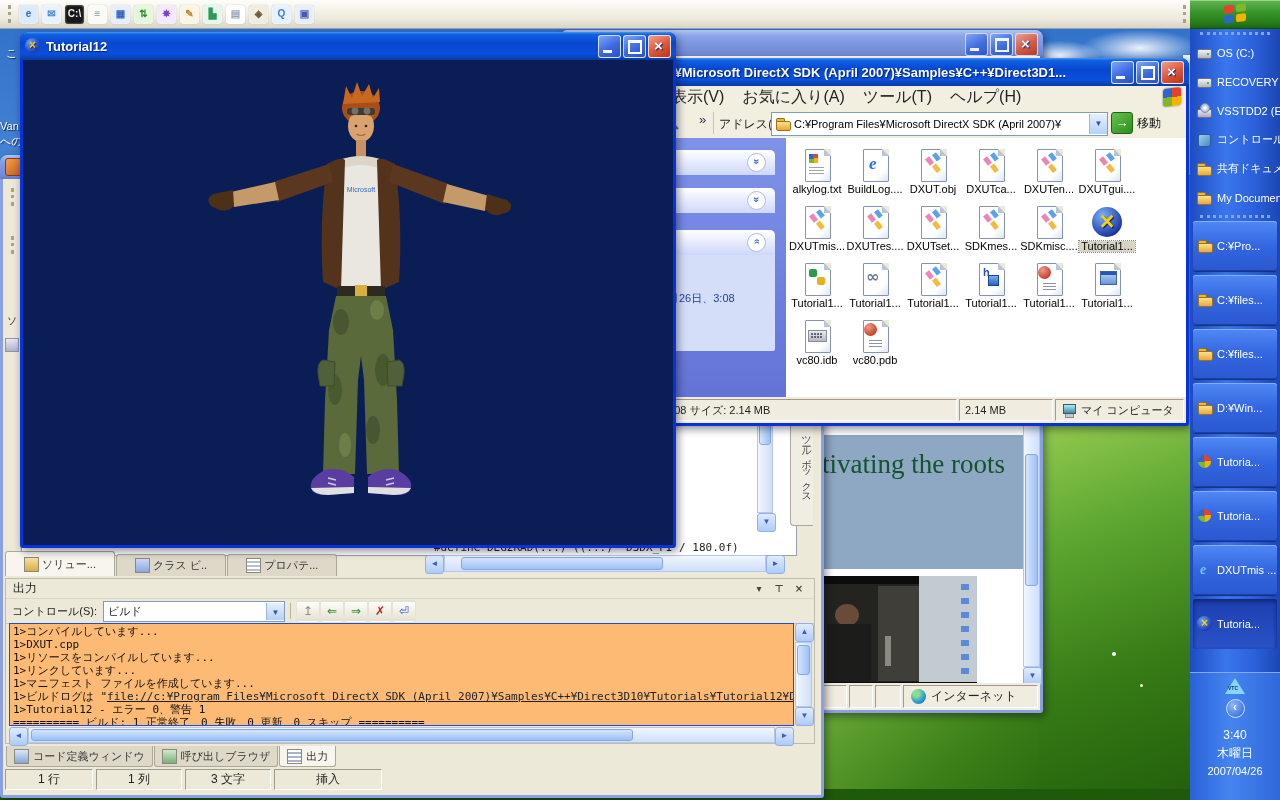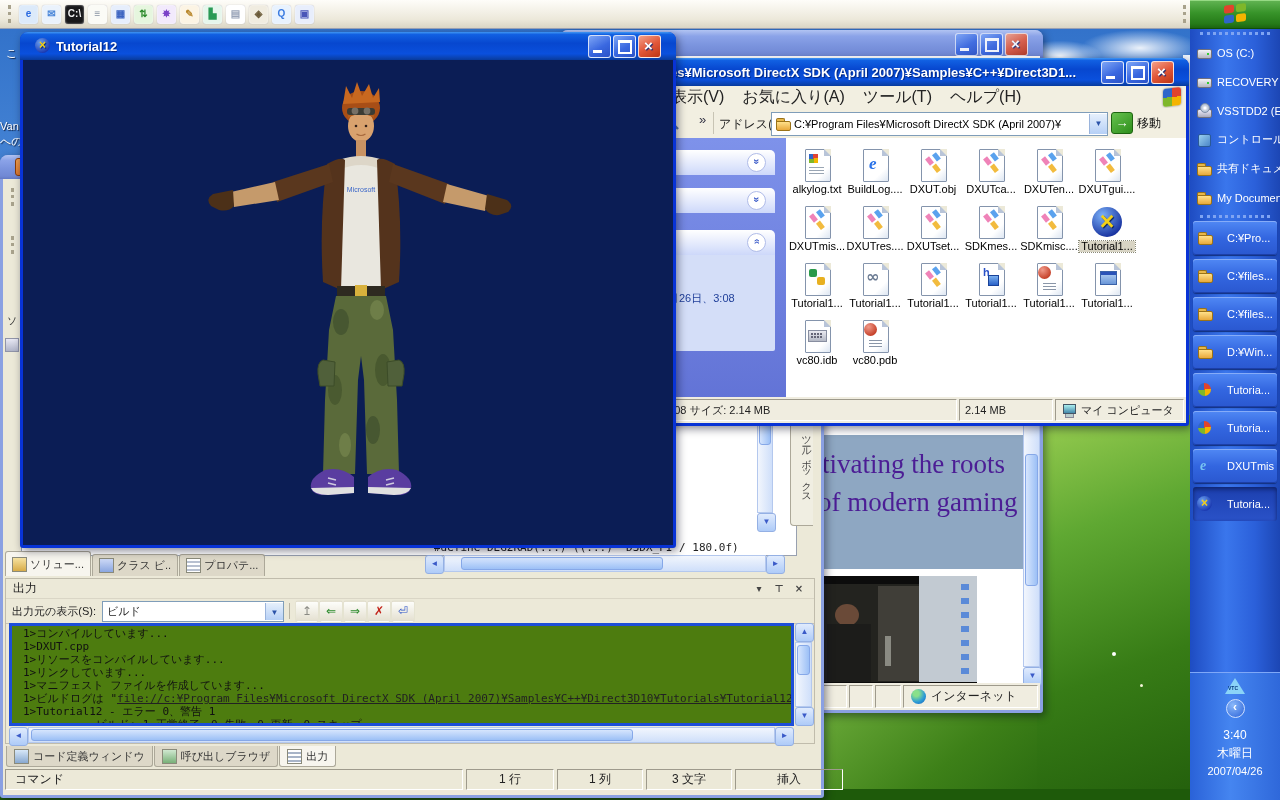--- a/index.html
+++ b/index.html
@@ -5,21 +5,21 @@
   html,body{margin:0;padding:0}
   #screen{position:relative;width:1280px;height:800px;overflow:hidden;
     background:linear-gradient(180deg,#2f6fc8 0%,#5391dc 35%,#6ba2e4 70%,#7db0ea 100%);
     font-family:"Liberation Sans",sans-serif;-webkit-font-smoothing:antialiased}
   .abs{position:absolute}
   
   .win{position:absolute;border:3px solid #0833d6;border-radius:8px 8px 3px 3px;background:#ece9d8;box-shadow:2px 3px 9px rgba(0,0,25,.45)}
   .win.inactive{border-color:#8aa0e2}
   .tb{position:absolute;left:-3px;right:-3px;top:-3px;height:28px;border-radius:8px 8px 0 0;
     background:linear-gradient(180deg,#4196f2 0%,#1160e2 9%,#0747cf 40%,#0a50dd 78%,#0a41ad 94%,#063a9e 100%);
-    display:flex;align-items:center;padding:0 15px;color:#fff;font-weight:bold;font-size:13px;text-shadow:1px 1px 1px #00237a}
+    display:flex;align-items:center;padding:0 5px;color:#fff;font-weight:bold;font-size:13px;text-shadow:1px 1px 1px #00237a}
   .tb.inactive{background:linear-gradient(180deg,#b2c4f2 0%,#8ba3e8 22%,#7b94de 55%,#7088d4 88%,#6379c4 100%)}
   .tb .ttl{white-space:nowrap;overflow:hidden}
   .tbsp{flex:1}
   .cap{width:21px;height:21px;border-radius:3px;border:1px solid rgba(255,255,255,.8);margin-left:2px;position:relative;flex:0 0 auto;
     background:linear-gradient(150deg,#7ea6f6,#3a68e0 55%,#2a52c8)}
   .cap.close{background:linear-gradient(150deg,#f2a088,#e2583a 50%,#bc3414)}
   .cap.min::after{content:"";position:absolute;left:4px;bottom:4px;width:9px;height:3px;background:#fff}
   .cap.max::after{content:"";position:absolute;left:4px;top:4px;width:10px;height:9px;border:2px solid #fff;border-top-width:3px}
   .cap.close::after{content:"×";position:absolute;left:0;top:0;width:19px;height:19px;font:bold 15px/19px "Liberation Sans",sans-serif;color:#fff;text-align:center}
   .tb.inactive .cap{opacity:.88}
@@ -45,21 +45,21 @@
   .grip{width:0;height:18px;border-left:3px dotted #a8a28c;margin:0 6px}
   #ql{display:flex;align-items:center}
   #folderLinks{display:flex;align-items:center;margin-left:auto;margin-right:92px}
   .flink{display:inline-flex;align-items:center;gap:4px;font-size:11px;color:#1a1a1a;margin-right:14px}
   
   .taskbar{position:absolute;right:0;top:0;width:90px;height:800px;z-index:50;
     background:linear-gradient(90deg,#1e4cc2,#3a76ec 40%,#2b60da 72%,#1c46b4)}
   .startbtn{height:28px;background:linear-gradient(180deg,#63b554,#38942a 45%,#257a18 85%,#1c6410);box-shadow:inset 0 1px 0 #96da84;border-bottom:1px solid #0f4f08;display:flex;align-items:center;justify-content:center}
   .hgrip{height:0;border-top:3px dotted #7fa4f2;margin:3px 10px}
   .dt-item{display:flex;align-items:center;gap:5px;color:#fff;font-size:11px;height:29px;padding-left:6px;white-space:nowrap;overflow:hidden}
-  .wb{display:flex;align-items:center;gap:14px;color:#fff;font-size:11px;height:26px;margin:0 3px 4px;padding:4px 4px;border-radius:3px;white-space:nowrap;overflow:hidden;
+  .wb{display:flex;align-items:center;gap:4px;color:#fff;font-size:11px;height:26px;margin:0 3px 4px;padding:12px 4px;border-radius:3px;white-space:nowrap;overflow:hidden;
     background:linear-gradient(180deg,#5088f4,#3366e0 50%,#2a58d0);box-shadow:inset 0 1px 0 #86acf8,inset 0 -1px 0 #1c3fa8,0 1px 1px #12307e}
   .wb.active{background:linear-gradient(180deg,#1c3fae,#2a52c8);box-shadow:inset 0 2px 4px #0e2268}
   .tray{position:absolute;left:0;right:0;top:672px;bottom:0;color:#fff;display:flex;flex-direction:column;align-items:center;
     background:linear-gradient(90deg,#2a62d8,#4585f0 45%,#2f68da);border-top:1px solid #7fa8f8}
   .vtc{width:0;height:0;border-left:10px solid transparent;border-right:10px solid transparent;border-bottom:16px solid #8ad4f8;margin-top:5px;position:relative}
   .vtc::after{content:"VTC";position:absolute;left:-7px;top:7px;font:bold 5px "Liberation Sans",sans-serif;color:#063a7e}
   .chev{width:17px;height:17px;border-radius:50%;background:radial-gradient(circle at 35% 30%,#8ab8fa,#2a62d8);border:1px solid #cfe0ff;color:#fff;font:bold 12px/15px "Liberation Sans",sans-serif;text-align:center;margin:5px 0 3px}
   #trayIcons{display:flex;margin:2px 0 3px}
   .clock{font-size:12px;line-height:18px;text-align:center}
   
@@ -112,51 +112,51 @@
   .vsleft{position:absolute;left:0;top:22px;width:18px;bottom:22px;background:#ece9d8}
   .tboxtab{position:absolute;left:787px;top:262px;width:22px;height:96px;background:#f0eee2;border:1px solid #aca899;border-right:none;border-radius:4px 0 0 4px;
     writing-mode:vertical-rl;font-size:10px;color:#444;padding-top:8px;text-align:left}
   .edvscroll{position:absolute;left:754px;top:240px;width:16px;height:134px;display:flex;flex-direction:column}
   .sbtn{width:17px;height:17px;flex:0 0 17px;background:linear-gradient(#e0ebfd,#aecbf8);border:1px solid #94b0e4;color:#3a5ac8;font-size:8px;line-height:15px;text-align:center;border-radius:3px}
   .strack{flex:1;background:linear-gradient(90deg,#f2f6fd,#cfdffa);border:1px solid #b4c8ee;position:relative}
   .strackh{flex:1;background:linear-gradient(#f2f6fd,#cfdffa);border:1px solid #b4c8ee;position:relative}
   .sthumb{position:absolute;background:linear-gradient(90deg,#d6e5fd,#9cc0f6);border:1px solid #86a8e8;border-radius:3px}
   .sthumbh{position:absolute;background:linear-gradient(#d6e5fd,#9cc0f6);border:1px solid #86a8e8;border-radius:3px}
   .stabs{position:absolute;left:2px;top:394px;height:24px;display:flex;align-items:flex-end}
-  .vtab{display:inline-flex;align-items:center;gap:3px;height:21px;padding:0 6px;font-size:11px;color:#333;background:#ddd8c8;border:1px solid #aca899;border-bottom:none;border-radius:3px 3px 0 0;margin-right:1px;white-space:nowrap}
+  .vtab{display:inline-flex;align-items:center;gap:3px;height:21px;padding:0 18px;font-size:11px;color:#333;background:#ddd8c8;border:1px solid #aca899;border-bottom:none;border-radius:3px 3px 0 0;margin-right:1px;white-space:nowrap}
   .vtab.on{background:#f7f5ee;height:24px}
   .sti{width:13px;height:13px;border:1px solid #8a8a7a;background:linear-gradient(#fff,#d8d4c4);flex:0 0 13px}
   .sti.solution-explorer-icon{background:linear-gradient(#f6e2a0,#d8ac48)}
   .sti.class-view-icon{background:linear-gradient(#cdd9f6,#8aa6e0)}
   .sti.properties-icon{background:repeating-linear-gradient(180deg,#fff 0 2px,#b8c0d0 2px 4px)}
   .sti.code-definition-icon{background:linear-gradient(#d8e8f8,#88a8d0)}
   .sti.call-browser-icon{background:linear-gradient(#d0e8d0,#78b078)}
   .sti.output-icon{background:repeating-linear-gradient(180deg,#fff 0 2px,#a8b4c8 2px 4px)}
   .hscroll{position:absolute;left:422px;top:397px;width:360px;height:17px;display:flex}
   .outpanel{position:absolute;left:2px;top:420px;width:808px;height:164px;background:#ece9d8;border:1px solid #c0bcac}
   .ophdr{height:19px;display:flex;align-items:center;padding:0 7px;font-size:12px;color:#222}
   .hic{width:16px;height:15px;margin-left:4px;text-align:center;font:bold 10px/15px "DejaVu Sans",sans-serif;color:#444}
   .optb{height:24px;display:flex;align-items:center;padding:0 6px;border-top:1px solid #dad6c6;border-bottom:1px solid #c8c4b4;font-size:11px;color:#222}
   .combo{width:176px;height:19px;background:#fff;border:1px solid #7f9db9;display:flex;align-items:center;padding-left:4px;margin-left:6px;font-size:11px}
   .combo .cbtn{height:17px}
   .vsep{width:1px;height:16px;background:#b8b4a4;margin:0 5px}
   .otb{width:20px;height:19px;text-align:center;font-size:12px;line-height:18px;margin:0 1px;border:1px solid transparent;border-radius:2px;background:linear-gradient(#fdfdfa,#e4e0d0);box-shadow:0 0 1px #b0ac9c}
-  .optext{position:absolute;left:3px;top:44px;right:20px;bottom:17px;background:#4d7c0f;border:3px solid #1d4ed8;font:11px/13px "DejaVu Sans Mono",monospace;color:#111;padding:1px 11px;overflow:hidden;white-space:pre}
+  .optext{position:absolute;left:3px;top:44px;right:20px;bottom:17px;background:#fdba74;border:1px solid #1d4ed8;font:11px/13px "DejaVu Sans Mono",monospace;color:#111;padding:1px 3px;overflow:hidden;white-space:pre}
   .oline u{color:#222}
   .opvs{position:absolute;right:2px;top:44px;width:17px;bottom:17px;display:flex;flex-direction:column}
   .oph{position:absolute;left:3px;right:20px;bottom:0;height:16px;display:flex}
   .vstabs{position:absolute;left:3px;top:588px;height:21px;display:flex}
   .btab{display:flex;align-items:center;gap:4px;padding:0 7px;font-size:11px;color:#333;background:#ddd8c8;border:1px solid #aca899;border-top:none;border-radius:0 0 3px 3px;margin-right:1px;white-space:nowrap}
   .btab.on{background:#f7f5ee}
   .vsstatus{position:absolute;left:0;top:610px;right:0;height:21px;background:#ece9d8;display:flex;font-size:12px;color:#222;padding:1px 2px}
   .scell{border:1px solid;border-color:#9e9a8c #fff #fff #9e9a8c;display:flex;align-items:center;padding:0 9px;margin-right:3px;white-space:nowrap;overflow:hidden}
   
   .bbody{position:absolute;left:0;top:23px;right:0;bottom:0;background:#fff}
   .banner{position:absolute;left:0;top:379px;right:17px;height:134px;background:#8ea7c2}
-  .banner div{position:absolute;font-family:"Liberation Serif",serif;font-size:27px;color:#4c1d95;white-space:nowrap}
+  .banner div{position:absolute;font-family:"Liberation Serif",serif;font-size:27px;color:#14532d;white-space:nowrap}
   .vthumb{position:absolute;left:260px;top:520px;width:154px;height:130px;background:#23231f;overflow:hidden}
   .bscroll{position:absolute;right:0;top:23px;width:17px;bottom:24px;display:flex;flex-direction:column}
   .bstatus{position:absolute;left:0;bottom:0;right:0;height:23px;background:#f0ede0;display:flex;align-items:stretch;font-size:12px;color:#222;padding:2px}
   .globe{width:15px;height:15px;border-radius:50%;background:radial-gradient(circle at 35% 30%,#8ae08a 20%,#2a9ad8 60%,#1a5ab0);margin:0 5px 0 2px;flex:0 0 15px}
   
   .frag{position:absolute;color:#fff;font-size:11px;text-shadow:1px 1px 1px #124;white-space:nowrap}
 </style>
 </head>
 <body>
 
@@ -181,21 +181,20 @@
   <div class="win inactive" data-name="browser-window" style="left:560px;top:30px;width:477px;height:677px;z-index:5">
     <div class="tb inactive" data-name="browser-titlebar">
       <span class="tbsp"></span>
       <span class="cap min" data-name="minimize-button"></span>
       <span class="cap max" data-name="maximize-button"></span>
       <span class="cap close" data-name="close-button"></span>
     </div>
     <div class="bbody" data-name="browser-content">
       <div class="banner" data-name="page-banner">
         <div data-name="banner-text-line1" style="left:259px;top:14px">tivating the roots</div>
-        <div data-name="banner-text-line2" style="left:255px;top:52px">of modern gaming</div>
       </div>
       <div class="vthumb" data-name="video-thumbnail">
         <div class="abs" style="left:96px;top:0;width:58px;height:118px;background:#c2cad2" data-name="video-os-panel"></div>
         <div class="abs" style="left:138px;top:8px;width:8px;height:100px;background:repeating-linear-gradient(180deg,#5a8ad8 0 6px,#c2cad2 6px 14px)" data-name="video-icons-column"></div>
         <div class="abs" style="left:0;top:0;width:96px;height:8px;background:#0c0c0c" data-name="video-topbar"></div>
         <div class="abs" style="left:55px;top:10px;width:41px;height:95px;background:#403e38" data-name="video-wall"></div>
         <div class="abs" style="left:12px;top:28px;width:24px;height:22px;border-radius:50%;background:#6a4a38" data-name="video-person-head"></div>
         <div class="abs" style="left:4px;top:48px;width:44px;height:58px;background:#1c1c1a" data-name="video-person-body"></div>
         <div class="abs" style="left:62px;top:60px;width:6px;height:30px;background:#8a8a82" data-name="video-mic"></div>
         <div class="abs" style="left:0;top:106px;width:154px;height:12px;background:#0a0a0a" data-name="video-caption-bar"></div>
@@ -258,21 +257,21 @@
       <div class="ophdr" data-name="output-header">
         <span data-name="output-title">出力</span>
         <span class="tbsp"></span>
         <span id="outHdrIcons" style="display:flex" data-name="output-header-icons">
             <span class="hic" data-name="window-menu-icon">▾</span>
             <span class="hic" data-name="auto-hide-pin-icon">⊤</span>
             <span class="hic" data-name="close-icon">×</span>
           </span>
       </div>
       <div class="optb" data-name="output-toolbar">
-        <span data-name="output-source-label">出力元の表示(S):</span>
+        <span data-name="output-source-label">コントロール(S):</span>
         <span class="combo" data-name="output-source-combobox">
           <span data-name="output-source-value">ビルド</span>
           <span class="tbsp"></span>
             <span class="cbtn" data-name="chevron-down-icon">▼</span>
         </span>
         <span class="vsep"></span>
         <span id="outTools" style="display:flex" data-name="output-toolbar-icons">
             <span class="otb" data-name="goto-message-icon" style="color:#8a8a84">↥</span>
             <span class="otb" data-name="prev-message-icon" style="color:#2a8a2a">⇐</span>
             <span class="otb" data-name="next-message-icon" style="color:#2a8a2a">⇒</span>
@@ -295,21 +294,20 @@
           </span>
         <span class="sbtn" data-name="scroll-right-icon">►</span>
       </div>
     </div>
     <div class="vstabs" id="vsTabs" data-name="vs-bottom-tabs">
         <span class="btab" data-name="panel-tab"><i class="sti code-definition-icon" data-name="code-definition-icon"></i>コード定義ウィンドウ</span>
         <span class="btab" data-name="panel-tab"><i class="sti call-browser-icon" data-name="call-browser-icon"></i>呼び出しブラウザ</span>
         <span class="btab on" data-name="panel-tab"><i class="sti output-icon" data-name="output-icon"></i>出力</span>
       </div>
     <div class="vsstatus" data-name="vs-statusbar">
-      <span class="scell" style="flex:0 0 438px" data-name="status-message">コマンド</span>
       <span class="scell" style="flex:0 0 68px;justify-content:center" data-name="status-line">1 行</span>
       <span class="scell" style="flex:0 0 66px;justify-content:center" data-name="status-column">1 列</span>
       <span class="scell" style="flex:0 0 66px;justify-content:center" data-name="status-char">3 文字</span>
       <span class="scell" style="flex:0 0 88px;justify-content:center" data-name="status-insert-mode">挿入</span>
     </div>
   </div>
 
   <div class="win" data-name="explorer-window" style="left:550px;top:58px;width:633px;height:362px;z-index:20">
     <div class="tb" data-name="explorer-titlebar">
       <span class="ttl" style="margin-left:105px" data-name="window-title">es¥Microsoft DirectX SDK (April 2007)¥Samples¥C++¥Direct3D1...</span>

